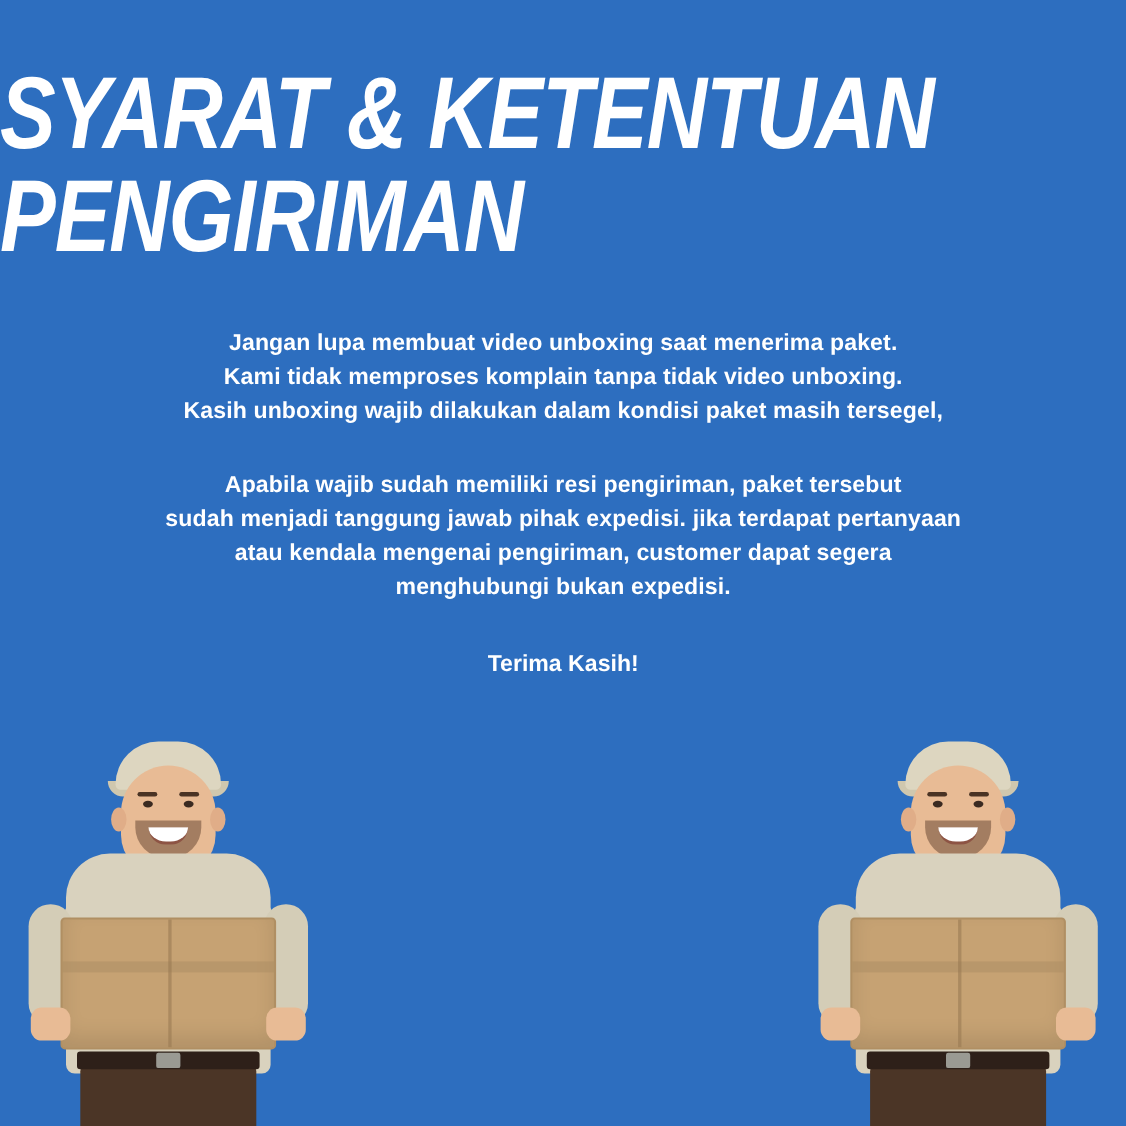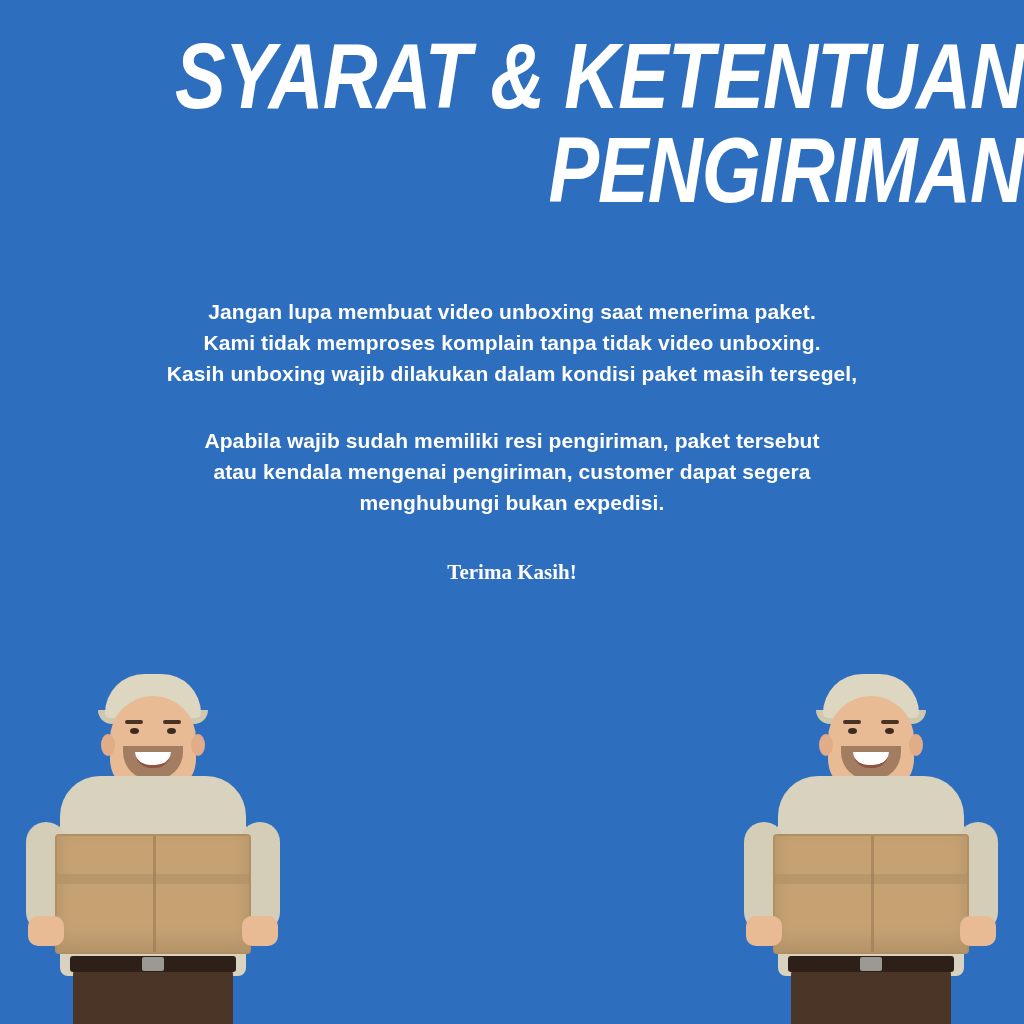--- a/index.html
+++ b/index.html
@@ -20,24 +20,24 @@
     position: relative;
     width: 1024px;
     height: 1024px;
     background: #2d6ebf;
     overflow: hidden;
   }
 
   
   .title-block {
     position: absolute;
-    top: 32px;
+    top: 60px;
     left: 0;
     width: 100%;
-    text-align: right;
+    text-align: left;
     z-index: 5;
   }
 
   .title-line {
     color: #ffffff;
     font-family: "Liberation Sans", sans-serif;
     font-weight: bold;
     font-style: italic;
     letter-spacing: -1px;
     line-height: 0.95;
@@ -69,21 +69,21 @@
     text-align: center;
   }
 
   .para + .para { margin-top: 36px; }
 
   .para .ln { display: block; }
 
   .thanks {
     margin-top: 42px;
     color: #ffffff;
-    font-family: Liberation Serif, serif;
+    font-family: Liberation Sans, sans-serif;
     font-weight: bold;
     font-size: 21px;
   }
 
   
   .courier {
     position: absolute;
     bottom: 0;
     width: 270px;
     height: 350px;
@@ -321,20 +321,21 @@
   <div class="body-block">
 
     <div class="para">
       <span class="ln">Jangan lupa membuat video unboxing saat menerima paket.</span>
       <span class="ln">Kami tidak memproses komplain tanpa tidak video unboxing.</span>
       <span class="ln">Kasih unboxing wajib dilakukan dalam kondisi paket masih tersegel,</span>
     </div>
 
     <div class="para">
       <span class="ln">Apabila wajib sudah memiliki resi pengiriman, paket tersebut</span>
+      <span class="ln">sudah menjadi tanggung jawab pihak expedisi. jika terdapat pertanyaan</span>
       <span class="ln">atau kendala mengenai pengiriman, customer dapat segera</span>
       <span class="ln">menghubungi bukan expedisi.</span>
     </div>
 
     <div class="thanks">Terima Kasih!</div>
   </div>
 
   <div class="courier left">
     <div class="cap-brim"></div>
     <div class="cap"></div>

